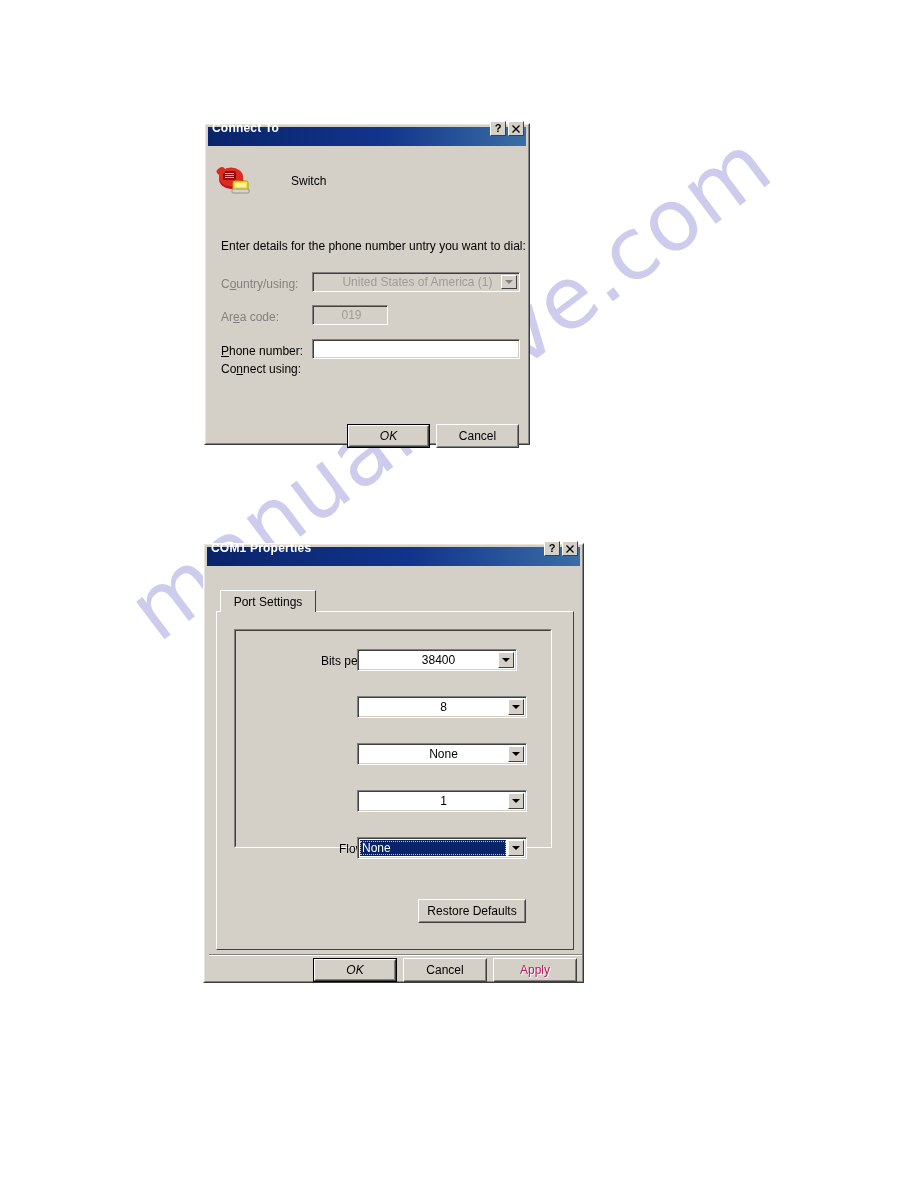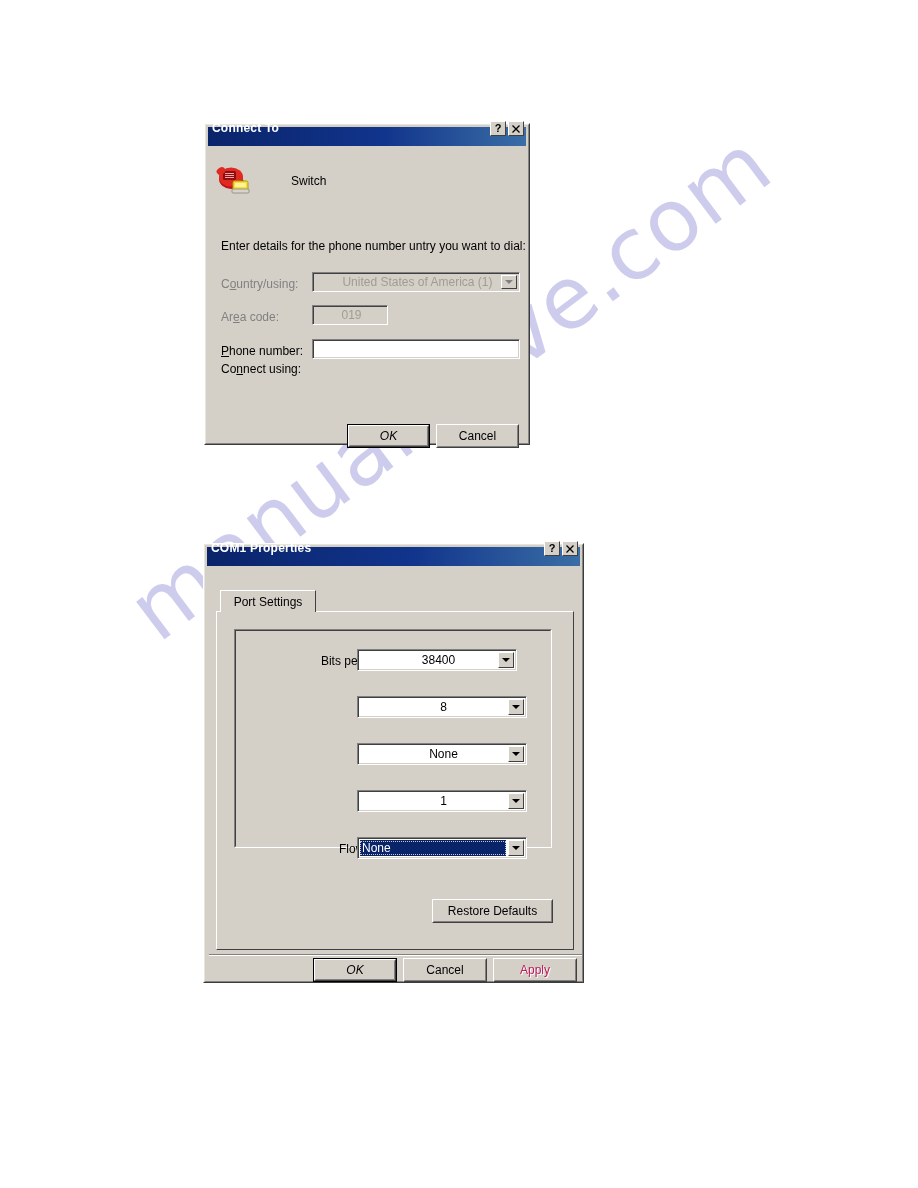--- a/index.html
+++ b/index.html
@@ -426,21 +426,21 @@
       <div class="lbl abs" style="left:52px; top:276px; width:148px; text-align:right;">Flow control:</div>
       <div class="field combo selected" style="left:150px; top:271px; width:170px; height:22px;">
         <span class="sel-fill">
           <span class="val">None</span>
         </span>
         <span class="arrow-btn">
             <span class="arrow-glyph"></span>
           </span>
       </div>
 
-      <div class="btn" style="left:225px; top:333px; width:121px; height:24px;">
+      <div class="btn" style="left:211px; top:333px; width:108px; height:24px;">
         <span class="inner">
             <span>Restore Defaults</span>
           </span>
       </div>
 
       <div class="sep-line" style="left:2px; top:388px; width:373px;"></div>
 
       <div class="btn default" style="left:106px; top:392px; width:84px; height:24px;">
         <span class="inner">
             <span class="inner2">

